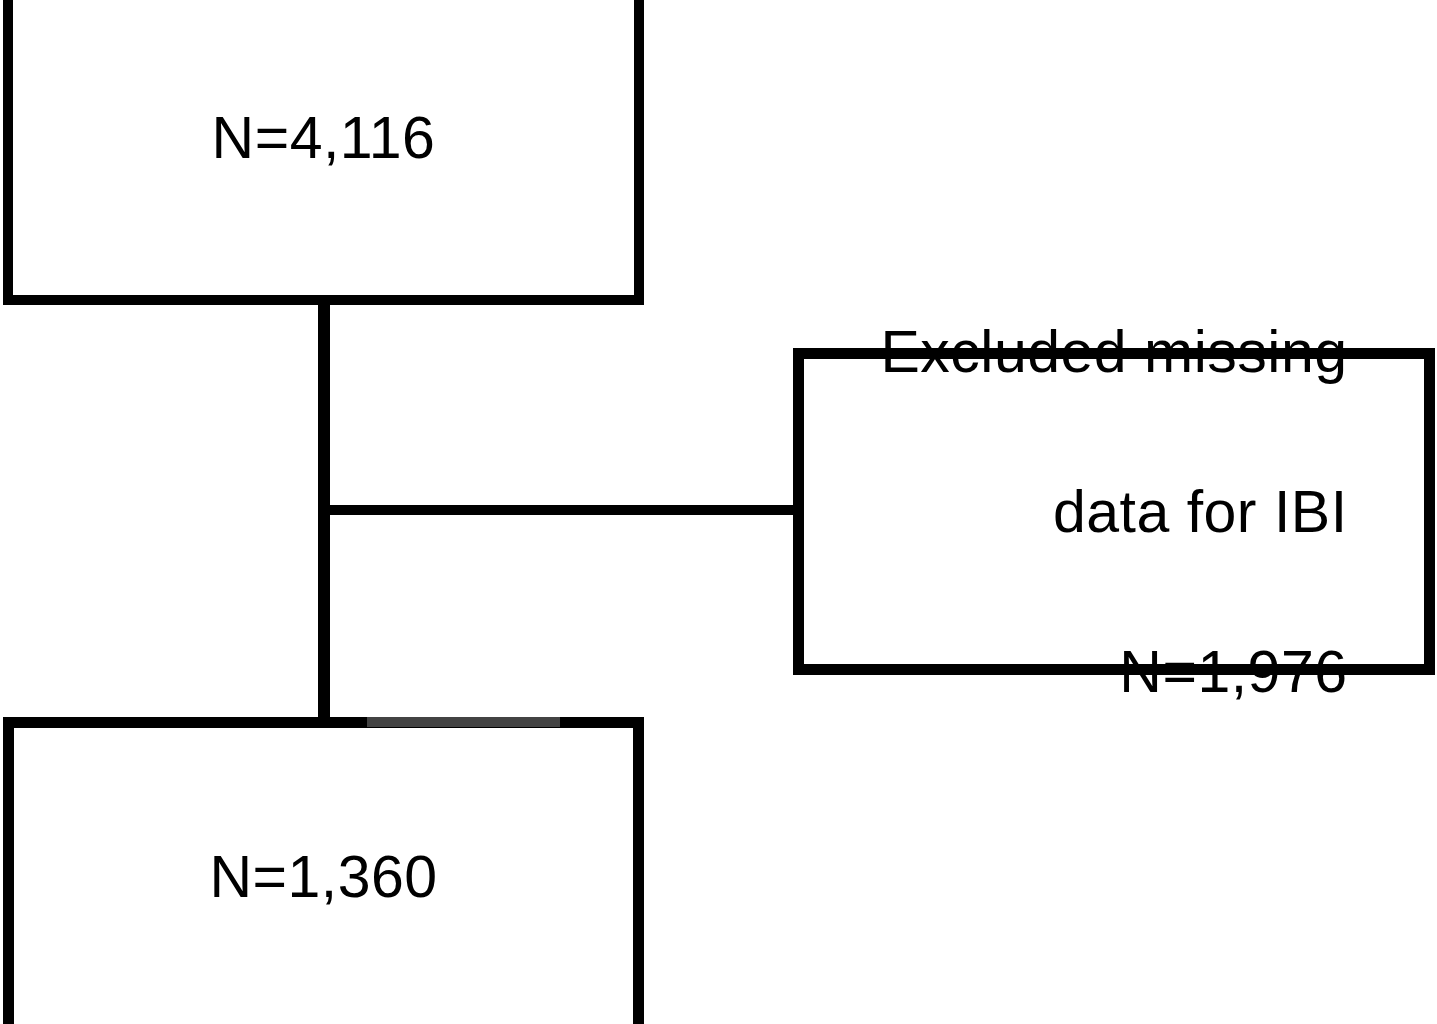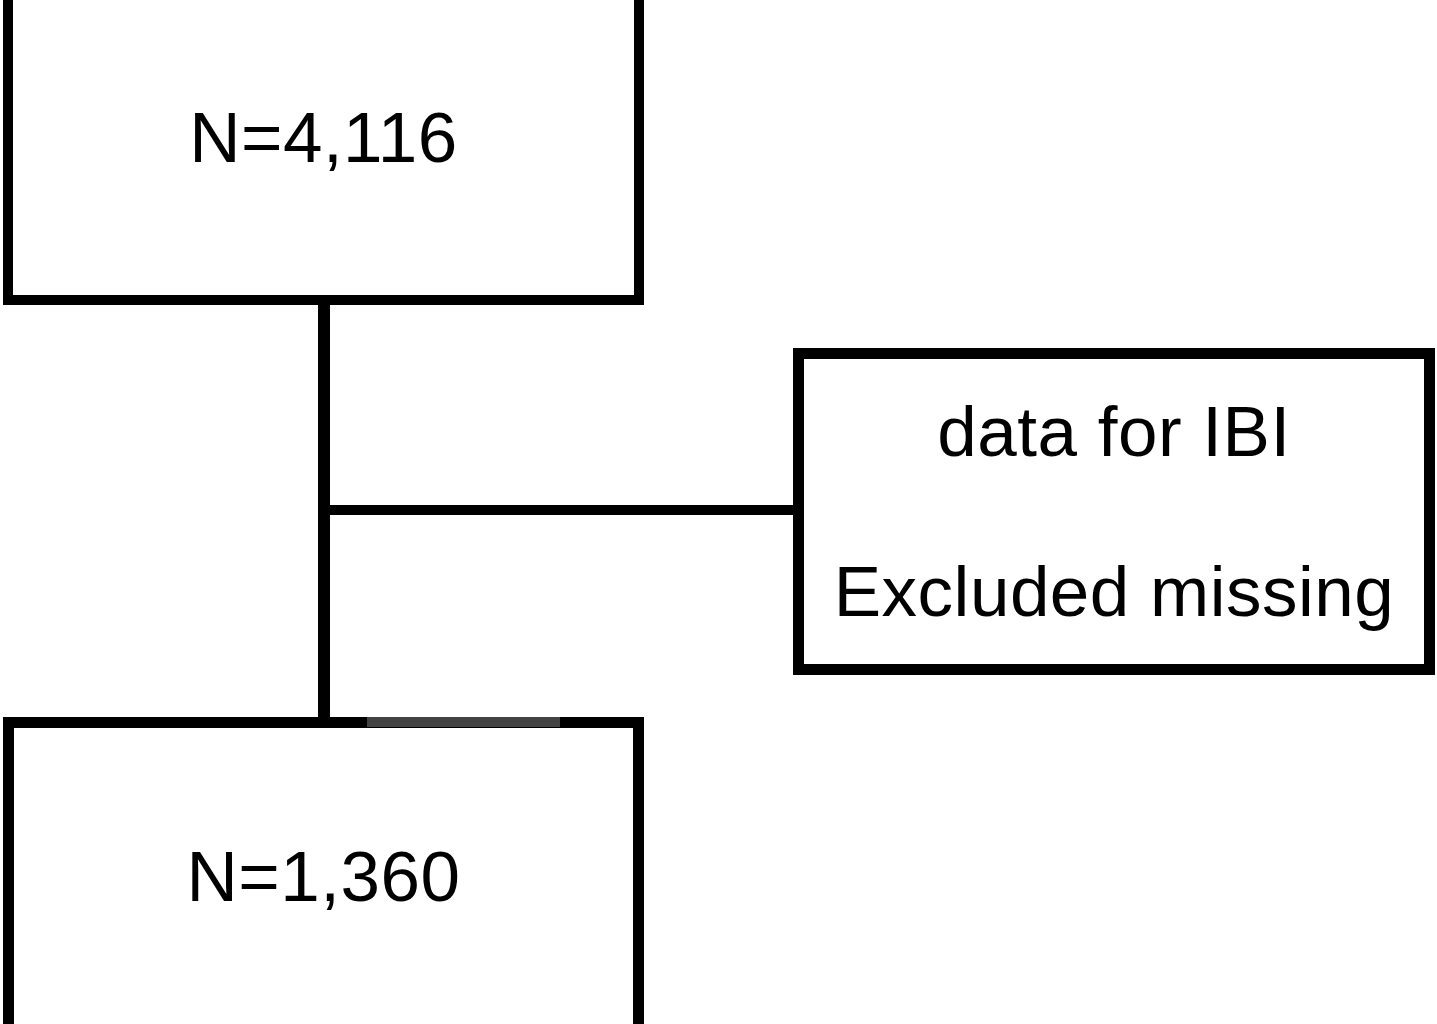--- a/index.html
+++ b/index.html
@@ -19,25 +19,26 @@
     position: absolute;
     box-sizing: border-box;
     border: 10px solid #000000;
     background: #ffffff;
     display: flex;
     align-items: center;
     justify-content: center;
     text-align: center;
   }
   .flow-box .box-label {
-    font-size: 71px;
+    font-size: 59px;
     line-height: 80px;
     letter-spacing: 0.5px;
     color: #000000;
     white-space: pre-line;
+    text-align: right;
   }
   .box-top {
     left: 3px;
     top: -30px;
     width: 641px;
     height: 335px;
   }
   .box-excluded {
     left: 793px;
     top: 348px;
@@ -84,22 +85,23 @@
   <div class="connector connector-vertical" style="background: rgb(0, 0, 0);"></div>
 
   <div class="connector connector-horizontal" style="background: rgb(0, 0, 0);"></div>
 
   <div class="flow-box box-top" style="border-color: rgb(0, 0, 0);">
     <div class="box-label">N=4,116</div>
   </div>
 
   <div class="flow-box box-excluded" style="border-color: rgb(0, 0, 0);">
     <div class="box-label">
+      <div>Excluded missing</div>
       <div>data for IBI</div>
-      <div>Excluded missing</div>
+      <div>N=1,976</div>
     </div>
   </div>
 
   <div class="flow-box box-bottom" style="border-color: rgb(0, 0, 0);">
     <div class="box-label">N=1,360</div>
   </div>
 
   <div class="border-artifact" style="background: rgb(67, 67, 67);"></div>
 
 </div>

